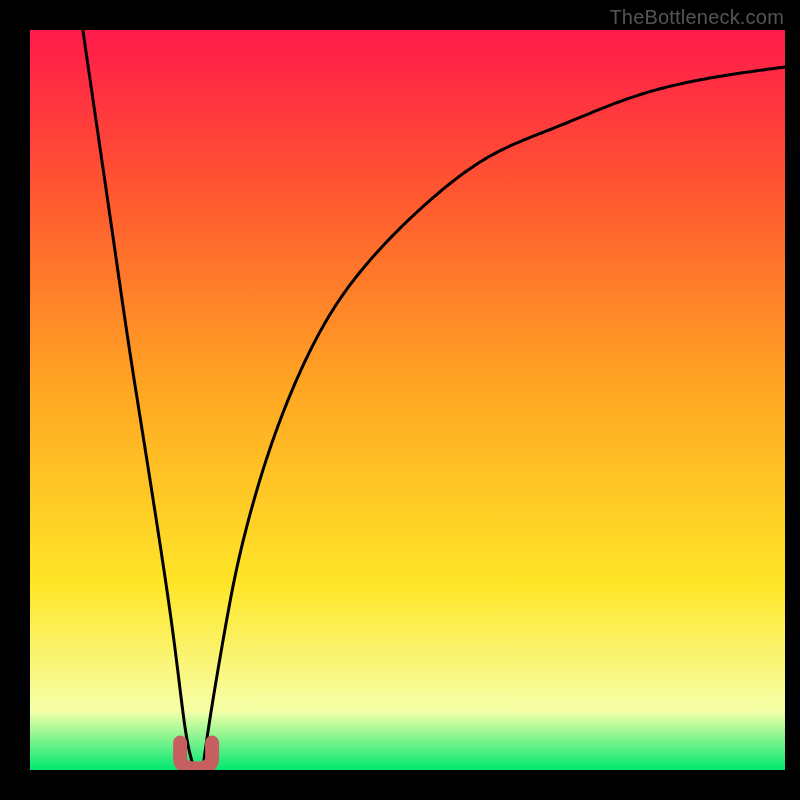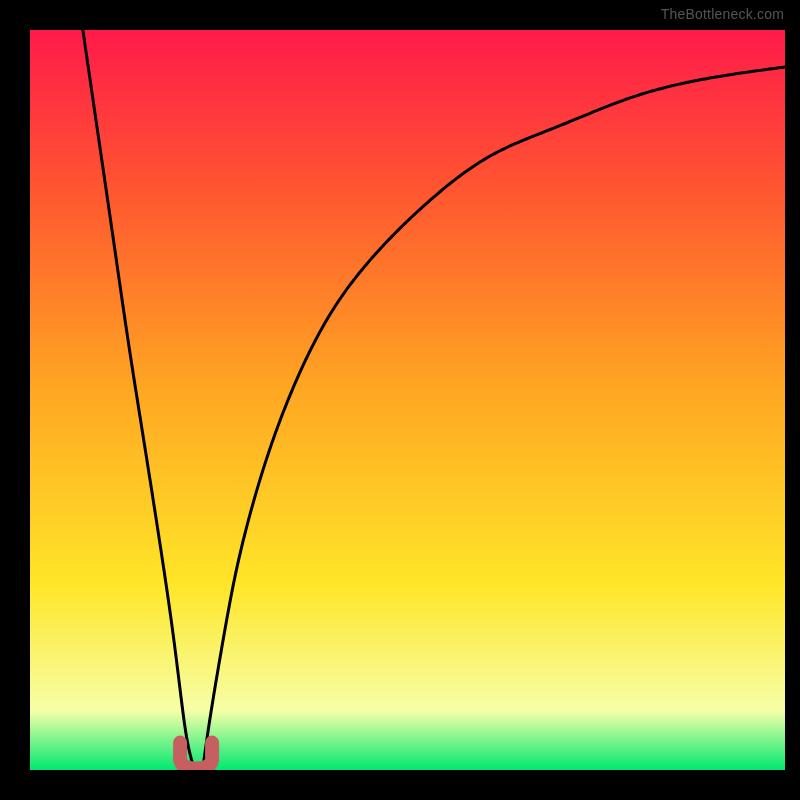--- a/index.html
+++ b/index.html
@@ -39,21 +39,21 @@
     left: 0;
     top: 0;
     width: 100%;
     height: 100%;
   }
   .watermark {
     position: absolute;
     top: 6px;
     right: 16px;
     color: #555;
-    font-size: 14px;
+    font-size: 20px;
     font-weight: 500;
     letter-spacing: 0.2px;
     user-select: none;
   }
 </style>
 </head>
 <body>
 
 <div class="frame">
 

